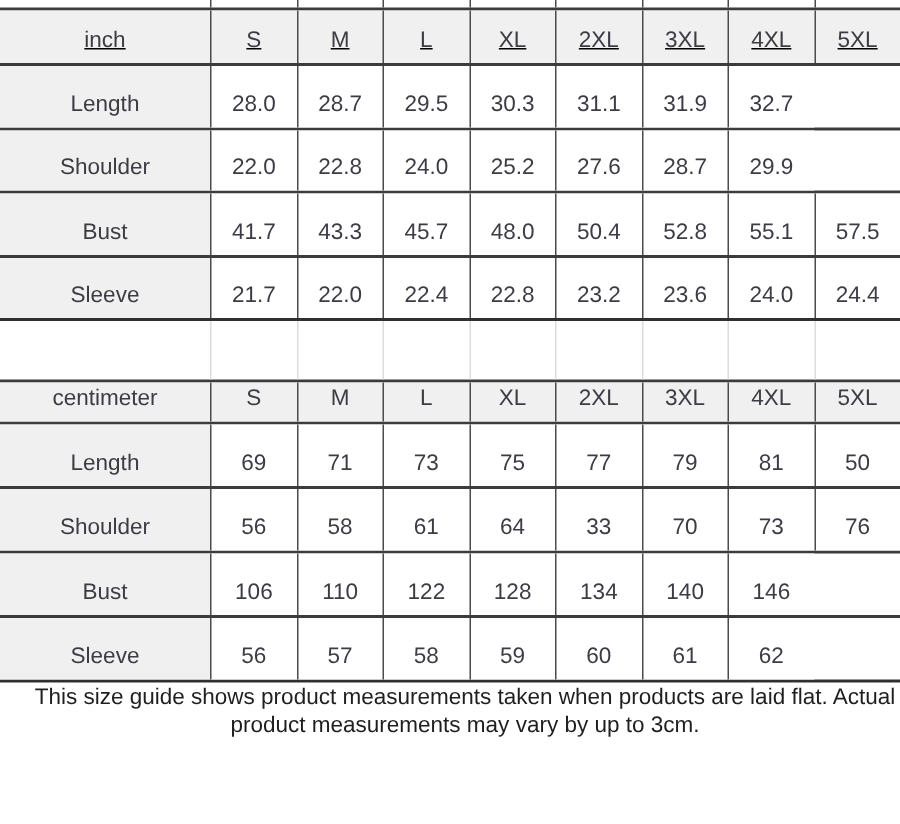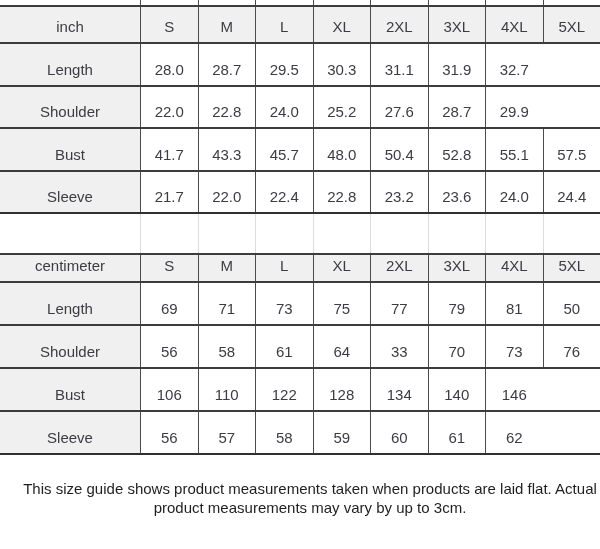--- a/index.html
+++ b/index.html
@@ -34,33 +34,33 @@
     justify-content: center;
     padding-bottom: 7px;
     font-size: 15px;
     color: #3c3c44;
     background: #ffffff;
     overflow: hidden;
   }
   .cell:not(:first-child) { border-left: 1px solid #4b4b4b; }
   .header-row .cell, .label-cell { background: #f0f0f0; }
 
-  .table-inch .header-row { height: 37px; }
+  .table-inch .header-row { height: 37px; text-decoration: underline; }
   .table-inch .data-row   { height: 42.5px; }
   .table-cm  .header-row  { height: 28px; }
   .table-cm  .data-row    { height: 43px; }
 
   
   .gap-row { height: 39px; }
   .gap-row .gap-cell:not(:first-child) { border-left: 1px solid #dcdcdc; }
 
   
   .footer {
     height: 77px;
-    padding-top: 24px;
+    padding-top: 0;
     text-align: center;
     color: #1f1f1f;
     font-size: 15px;
     line-height: 19px;
     margin-left: 20px;
   }
   .footer div { white-space: nowrap; }
 </style>
 </head>
 <body>

